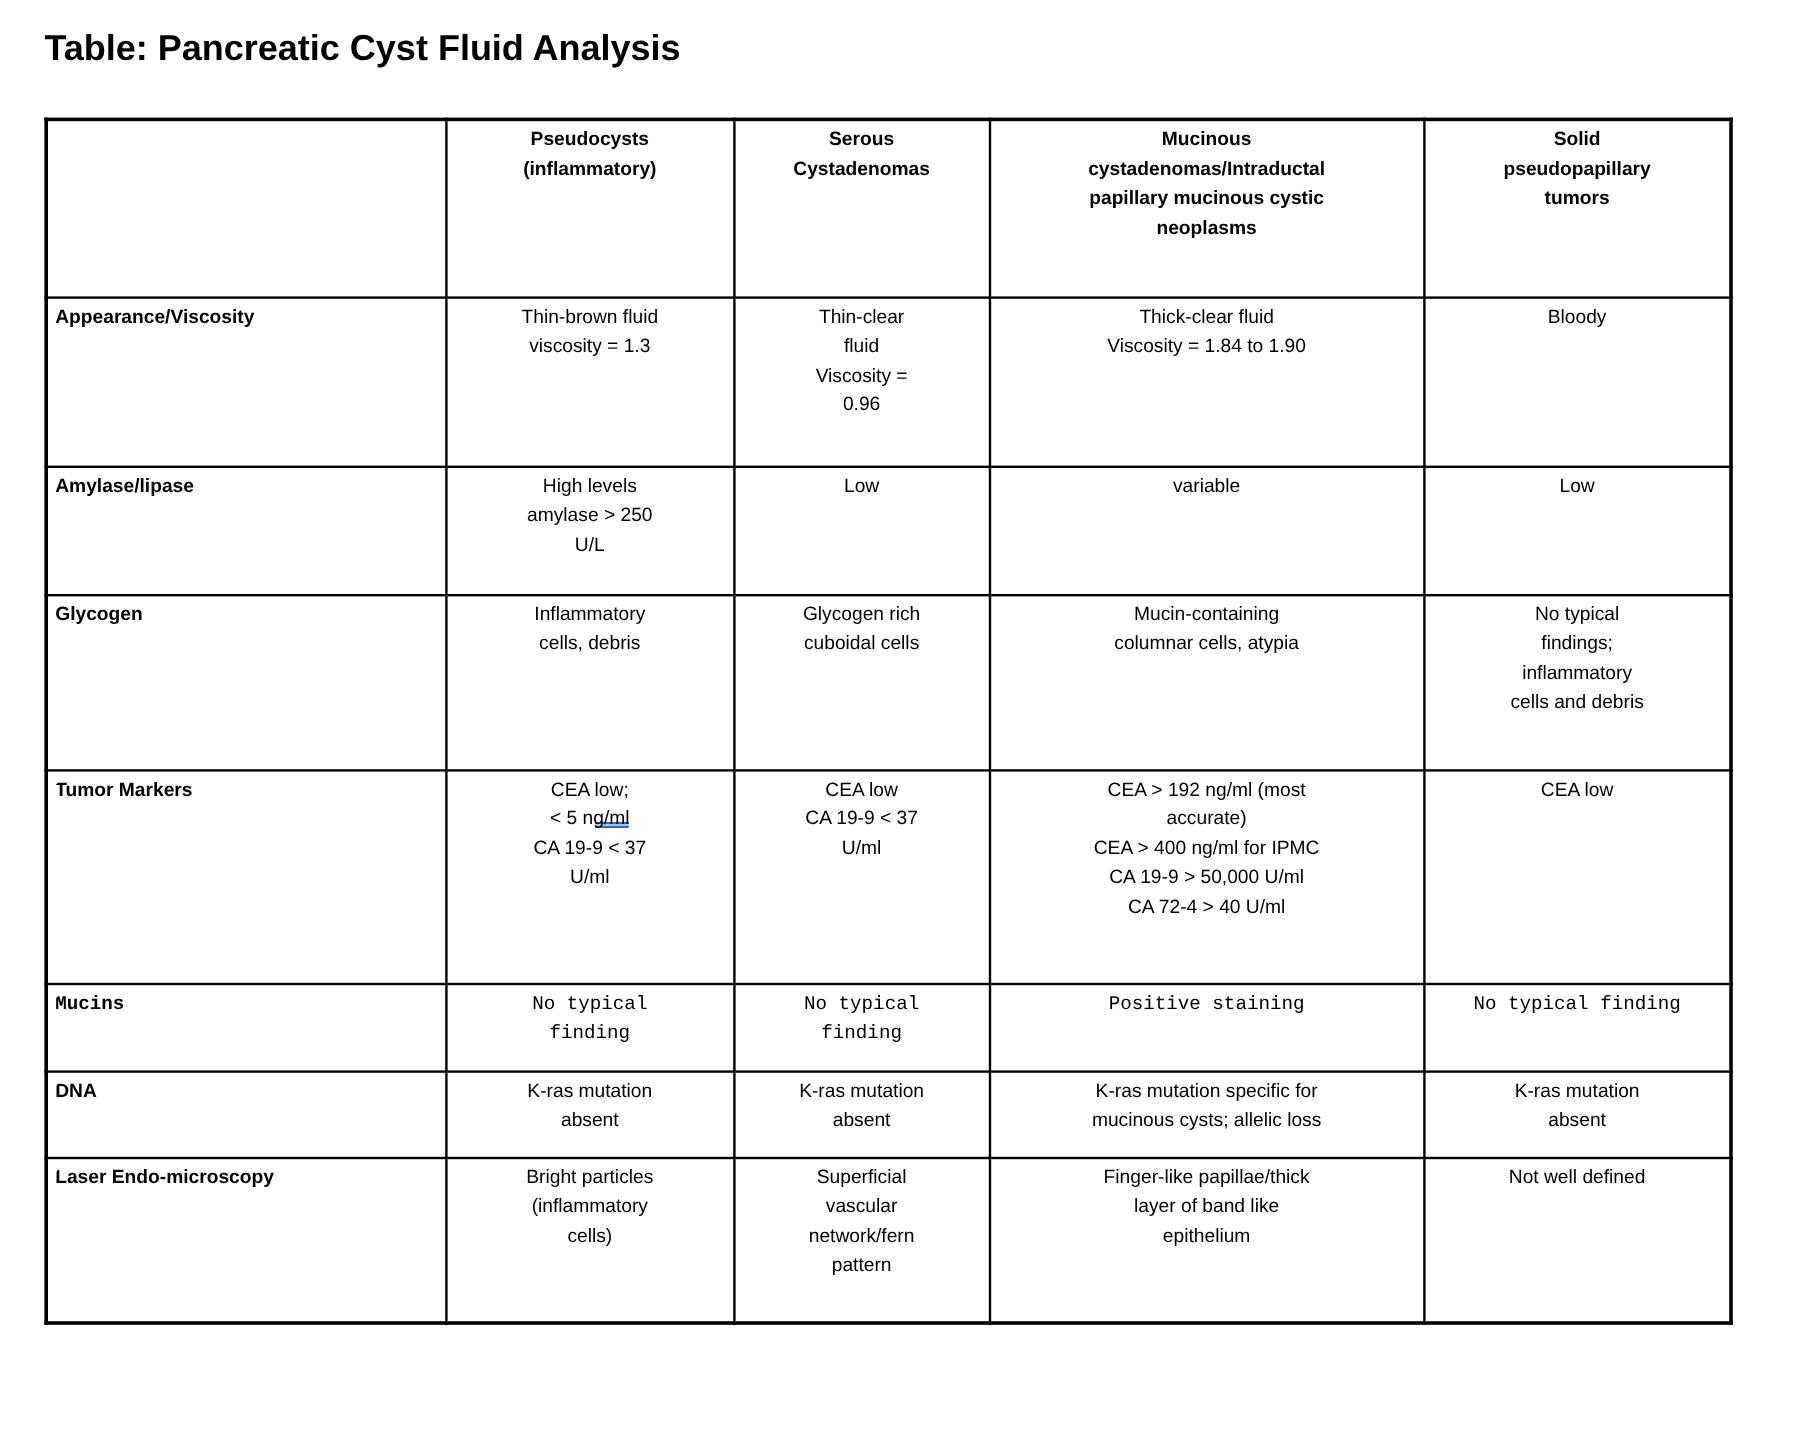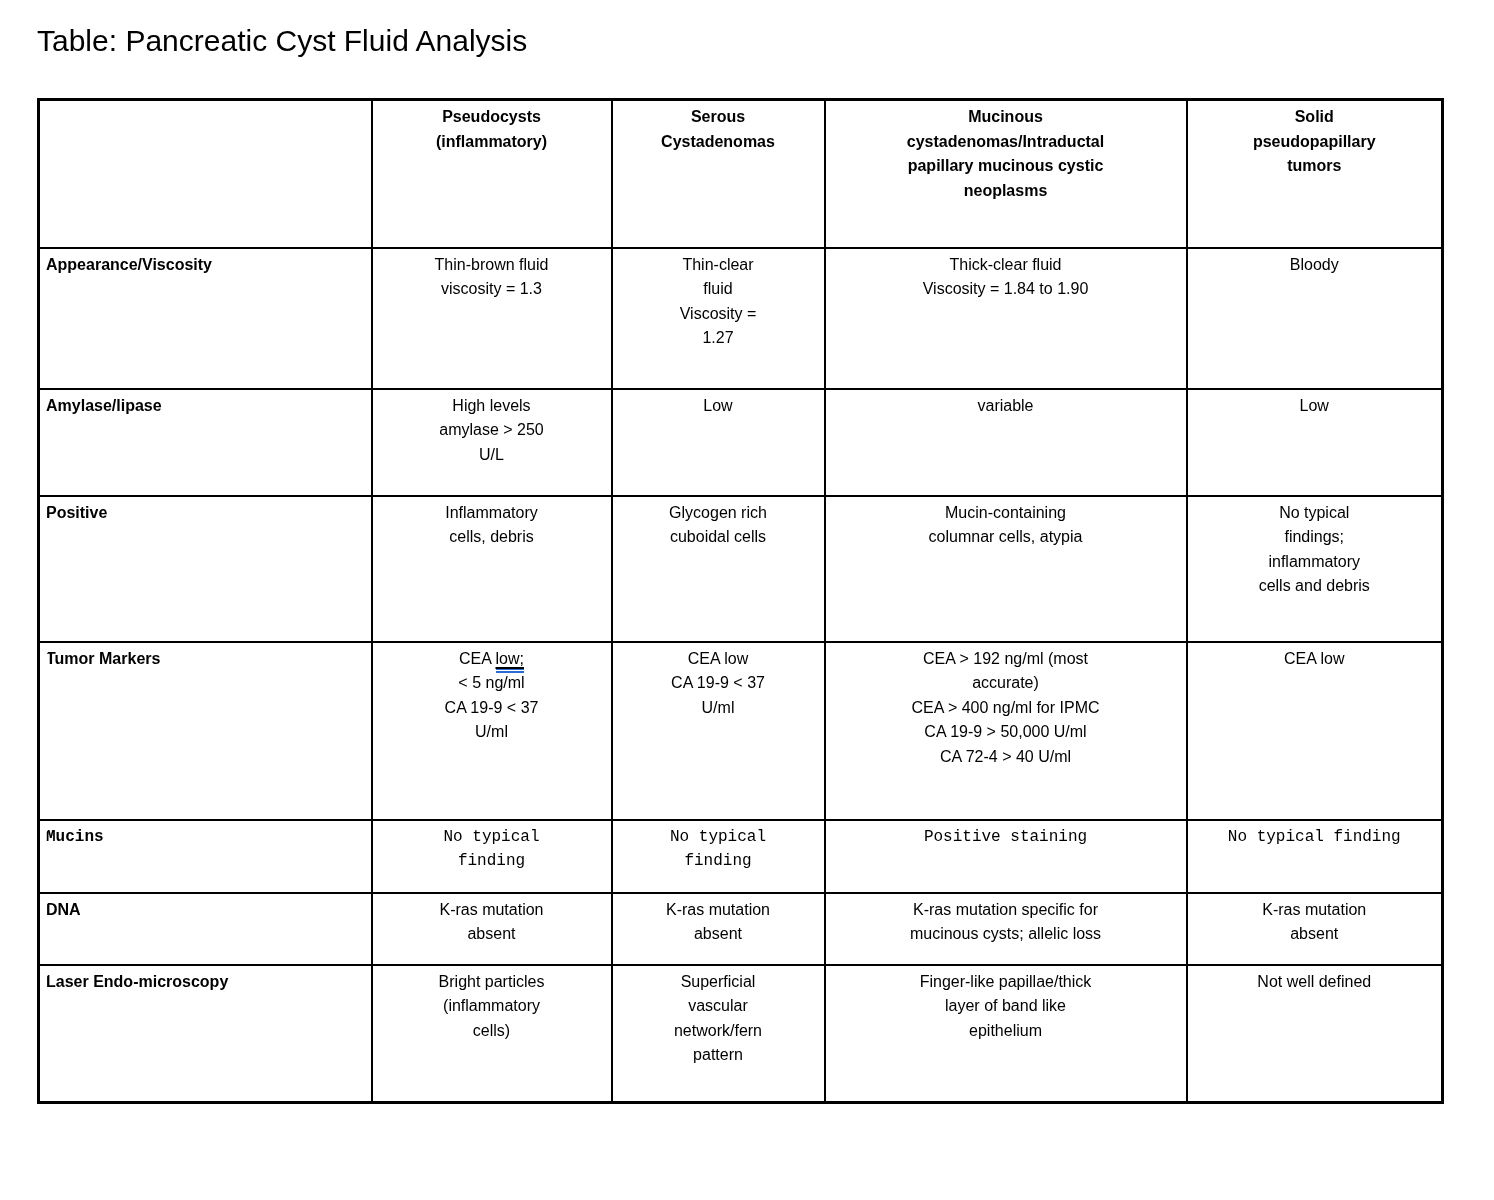--- a/index.html
+++ b/index.html
@@ -12,21 +12,21 @@
     color: #000000;
   }
   .page {
     position: absolute;
     left: 37px;
     top: 24px;
     width: 1410px;
   }
   .doc-title {
     font-size: 30px;
-    font-weight: normal;
+    font-weight: bold;
     margin: 0 0 40px 0;
     letter-spacing: 0px;
   }
   table.doc-table {
     border-collapse: collapse;
     table-layout: fixed;
     width: 1404px;
     border: 3px solid #000000;
   }
   table.doc-table td, table.doc-table th {
@@ -58,25 +58,24 @@
   tr.r3 { height: 178px; }
   tr.r4 { height: 73px; font-family: Liberation Mono, monospace; }
   tr.r5 { height: 72px; }
   tr.r6 { height: 138px; }
   col.c-label { width: 333px; }
   col.c-pseudo { width: 240px; }
   col.c-serous { width: 213px; }
   col.c-mucin { width: 362px; }
   col.c-solid { width: 256px; }
   .grammar-underline {
-    text-decoration: underline;
     text-decoration-thickness: 2px;
     text-underline-offset: 3px;
     border-bottom: 5px double #2b6cd4;
-    padding-bottom: 1px;
+    padding-bottom: 18px;
   }
 </style>
 </head>
 <body>
 
 <div class="page">
   <h1 class="doc-title">Table: Pancreatic Cyst Fluid Analysis</h1>
 
   <table class="doc-table">
     <colgroup>
@@ -102,38 +101,38 @@
 tumors</th>
       </tr>
 
       <tr class="r0">
         <td class="row-label">Appearance/Viscosity</td>
         <td class="cell">Thin-brown fluid
 viscosity = 1.3</td>
         <td class="cell">Thin-clear
 fluid
 Viscosity =
-1.27</td>
+0.96</td>
         <td class="cell">Thick-clear fluid
 Viscosity = 1.84 to 1.90</td>
         <td class="cell">Bloody</td>
       </tr>
 
       <tr class="r1">
         <td class="row-label">Amylase/lipase</td>
         <td class="cell">High levels
 amylase &gt; 250
 U/L</td>
         <td class="cell">Low</td>
         <td class="cell">variable</td>
         <td class="cell">Low</td>
       </tr>
 
       <tr class="r2">
-        <td class="row-label">Positive</td>
+        <td class="row-label">Glycogen</td>
         <td class="cell">Inflammatory
 cells, debris</td>
         <td class="cell">Glycogen rich
 cuboidal cells</td>
         <td class="cell">Mucin-containing
 columnar cells, atypia</td>
         <td class="cell">No typical
 findings;
 inflammatory
 cells and debris</td>

